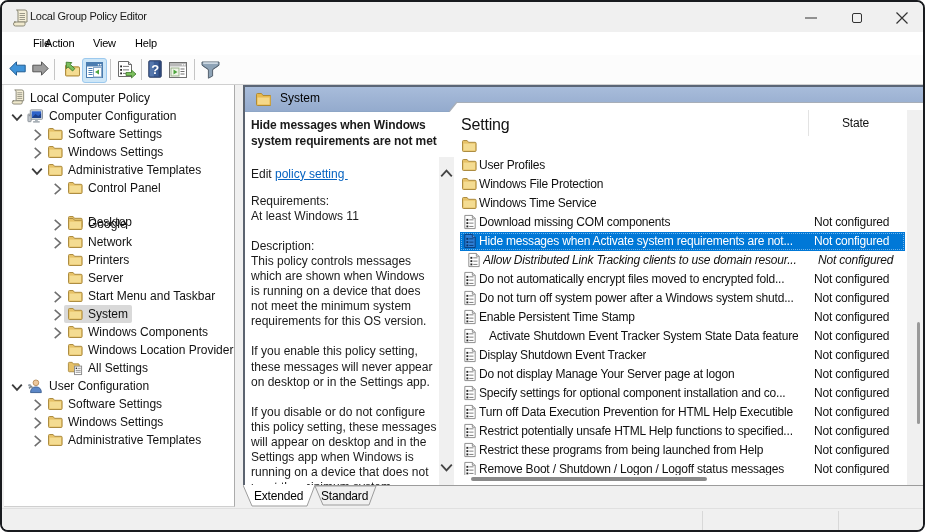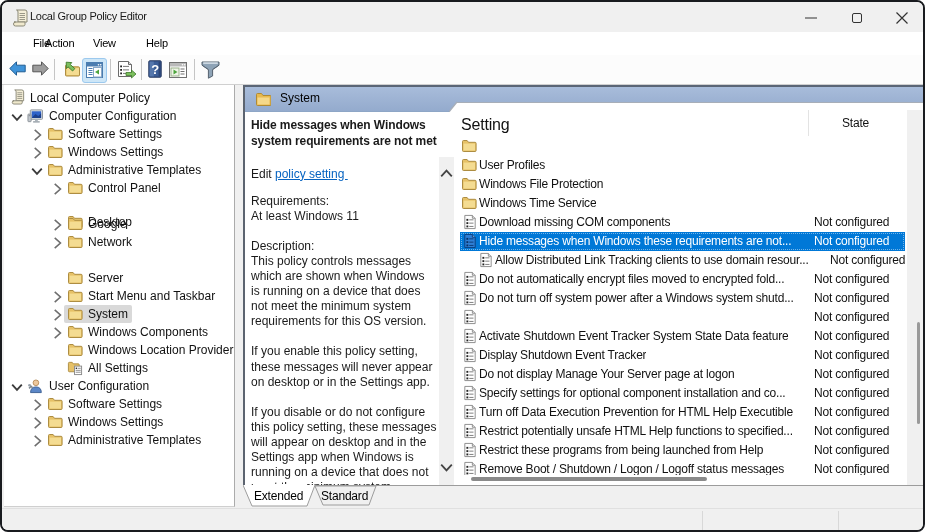--- a/index.html
+++ b/index.html
@@ -51,21 +51,21 @@
       <rect x="0.5" y="0.5" width="9" height="9" rx="1.5" fill="none" stroke="#333" stroke-width="1"></rect>
     </svg>
   <svg class="abs" style="left:894px; top:10px;" width="12" height="12" viewBox="0 0 12 12">
       <path d="M0.5 0.5 L11.5 11.5 M11.5 0.5 L0.5 11.5" stroke="#333" stroke-width="1.2"></path>
     </svg>
 
   <div class="abs menubar">
     <span style="left:9px;margin-left:22px;">File</span>
     <span style="left:43px;">Action</span>
     <span style="left:91px;text-align:center;">View</span>
-    <span style="left:144px;">Help</span>
+    <span style="left:133px;">Help</span>
   </div>
 
   <div class="abs toolbar">
     <div class="tsep" style="left:52px;"></div>
     <div class="tsep" style="left:108px;"></div>
     <div class="tsep" style="left:139px;"></div>
     <div class="tsep" style="left:192px;"></div>
 
   <svg class="abs" style="left:7px; top:6px;" width="17" height="15" viewBox="0 0 17 15">
     <path d="M0.8 7.5 L7.5 0.8 V4.2 H16.2 V10.8 H7.5 V14.2z" fill="#3f93d9" stroke="#1f5c92"></path>
@@ -205,20 +205,27 @@
       <div class="trow" style="left:0; top:148px; width:231px;">
         <svg class="chev" style="left:45px; top:2px;" width="14" height="14" viewBox="0 0 14 14">
           <path d="M5 2.6 L10 7 L5 11.4" fill="none" stroke="#6e6e6e" stroke-width="1.4"></path>
         </svg>
         <svg class="chev" style="left:63px; top:1px;" width="16" height="16" viewBox="0 0 16 16">
   <path d="M1.5 3.5 q0-1 1-1 h3.6 l1.4 1.8 h6.6 q1 0 1 1 v7.2 q0 1-1 1 h-11.6 q-1 0-1-1z" fill="#e6c167" stroke="#ad8d42"></path>
   <rect x="2.6" y="5.6" width="11.4" height="6.9" fill="#f4dc92"></rect>
 </svg>
         <span class="lbl" style="left:84px;">Network</span>
       </div>
+      <div class="trow" style="left:0; top:166px; width:231px;">
+        <svg class="chev" style="left:63px; top:1px;" width="16" height="16" viewBox="0 0 16 16">
+  <path d="M1.5 3.5 q0-1 1-1 h3.6 l1.4 1.8 h6.6 q1 0 1 1 v7.2 q0 1-1 1 h-11.6 q-1 0-1-1z" fill="#e6c167" stroke="#ad8d42"></path>
+  <rect x="2.6" y="5.6" width="11.4" height="6.9" fill="#f4dc92"></rect>
+</svg>
+        <span class="lbl" style="left:84px;">Printers</span>
+      </div>
       <div class="trow" style="left:0; top:184px; width:231px;">
         <svg class="chev" style="left:63px; top:1px;" width="16" height="16" viewBox="0 0 16 16">
   <path d="M1.5 3.5 q0-1 1-1 h3.6 l1.4 1.8 h6.6 q1 0 1 1 v7.2 q0 1-1 1 h-11.6 q-1 0-1-1z" fill="#e6c167" stroke="#ad8d42"></path>
   <rect x="2.6" y="5.6" width="11.4" height="6.9" fill="#f4dc92"></rect>
 </svg>
         <span class="lbl" style="left:84px;">Server</span>
       </div>
       <div class="trow" style="left:0; top:202px; width:231px;">
         <svg class="chev" style="left:45px; top:2px;" width="14" height="14" viewBox="0 0 14 14">
           <path d="M5 2.6 L10 7 L5 11.4" fill="none" stroke="#6e6e6e" stroke-width="1.4"></path>
@@ -391,24 +398,24 @@
         <svg class="chev" style="left:12px; top:1px;" width="14" height="17" viewBox="0 0 14 17">
     <path d="M1.5 1.5 h8 l3 3 v11 h-11z" fill="#2f7fd6" stroke="#0b3d7c"></path>
     <path d="M9.5 1.5 v3 h3" fill="#8db9e8" stroke="#0b3d7c"></path>
     <rect x="3.2" y="5.2" width="2" height="2" fill="#082f63"></rect>
     <path d="M6.2 6.2 h4.5" stroke="#0a3a74"></path>
     <rect x="3.2" y="8.7" width="2" height="2" fill="#082f63"></rect>
     <path d="M6.2 9.7 h4.5" stroke="#0a3a74"></path>
     <rect x="3.2" y="12.2" width="2" height="2" fill="#082f63"></rect>
     <path d="M6.2 13.2 h4.5" stroke="#0a3a74"></path>
   </svg>
-        <span class="txt" style="color:#fff;">Hide messages when Windows these requirements are not...</span>
+        <span class="txt" style="color:#fff;">Hide messages when Activate system requirements are not...</span>
         <span class="state" style="color:#fff;">Not configured</span>
       </div>
-      <div class="lrow" style="left:16px; top:114px; width:457px;">
+      <div class="lrow" style="left:4px; top:114px; width:457px;font-style:italic;">
         <svg class="chev" style="left:12px; top:1px;" width="14" height="17" viewBox="0 0 14 17">
     <path d="M1.5 1.5 h8 l3 3 v11 h-11z" fill="#fff" stroke="#8a8a8a"></path>
     <path d="M9.5 1.5 v3 h3" fill="#e8e8e8" stroke="#8a8a8a"></path>
     <rect x="3.2" y="5.2" width="2" height="2" fill="#222"></rect>
     <path d="M6.2 6.2 h4.5" stroke="#777"></path>
     <rect x="3.2" y="8.7" width="2" height="2" fill="#222"></rect>
     <path d="M6.2 9.7 h4.5" stroke="#777"></path>
     <rect x="3.2" y="12.2" width="2" height="2" fill="#222"></rect>
     <path d="M6.2 13.2 h4.5" stroke="#777"></path>
   </svg>
@@ -447,34 +454,35 @@
         <svg class="chev" style="left:12px; top:1px;" width="14" height="17" viewBox="0 0 14 17">
     <path d="M1.5 1.5 h8 l3 3 v11 h-11z" fill="#fff" stroke="#8a8a8a"></path>
     <path d="M9.5 1.5 v3 h3" fill="#e8e8e8" stroke="#8a8a8a"></path>
     <rect x="3.2" y="5.2" width="2" height="2" fill="#222"></rect>
     <path d="M6.2 6.2 h4.5" stroke="#777"></path>
     <rect x="3.2" y="8.7" width="2" height="2" fill="#222"></rect>
     <path d="M6.2 9.7 h4.5" stroke="#777"></path>
     <rect x="3.2" y="12.2" width="2" height="2" fill="#222"></rect>
     <path d="M6.2 13.2 h4.5" stroke="#777"></path>
   </svg>
+        <span class="txt" style="color:#111;">Enable Persistent Time Stamp</span>
         <span class="state" style="color:#111;">Not configured</span>
       </div>
       <div class="lrow" style="left:0; top:190px; width:457px;">
         <svg class="chev" style="left:12px; top:1px;" width="14" height="17" viewBox="0 0 14 17">
     <path d="M1.5 1.5 h8 l3 3 v11 h-11z" fill="#fff" stroke="#8a8a8a"></path>
     <path d="M9.5 1.5 v3 h3" fill="#e8e8e8" stroke="#8a8a8a"></path>
     <rect x="3.2" y="5.2" width="2" height="2" fill="#222"></rect>
     <path d="M6.2 6.2 h4.5" stroke="#777"></path>
     <rect x="3.2" y="8.7" width="2" height="2" fill="#222"></rect>
     <path d="M6.2 9.7 h4.5" stroke="#777"></path>
     <rect x="3.2" y="12.2" width="2" height="2" fill="#222"></rect>
     <path d="M6.2 13.2 h4.5" stroke="#777"></path>
   </svg>
-        <span class="txt" style="color:#111;">Activate Shutdown Event Tracker System State Data feature</span>
+        <span class="txt" style="color:#111;margin-left:10px;">Activate Shutdown Event Tracker System State Data feature</span>
         <span class="state" style="color:#111;">Not configured</span>
       </div>
       <div class="lrow" style="left:0; top:209px; width:457px;">
         <svg class="chev" style="left:12px; top:1px;" width="14" height="17" viewBox="0 0 14 17">
     <path d="M1.5 1.5 h8 l3 3 v11 h-11z" fill="#fff" stroke="#8a8a8a"></path>
     <path d="M9.5 1.5 v3 h3" fill="#e8e8e8" stroke="#8a8a8a"></path>
     <rect x="3.2" y="5.2" width="2" height="2" fill="#222"></rect>
     <path d="M6.2 6.2 h4.5" stroke="#777"></path>
     <rect x="3.2" y="8.7" width="2" height="2" fill="#222"></rect>
     <path d="M6.2 9.7 h4.5" stroke="#777"></path>

